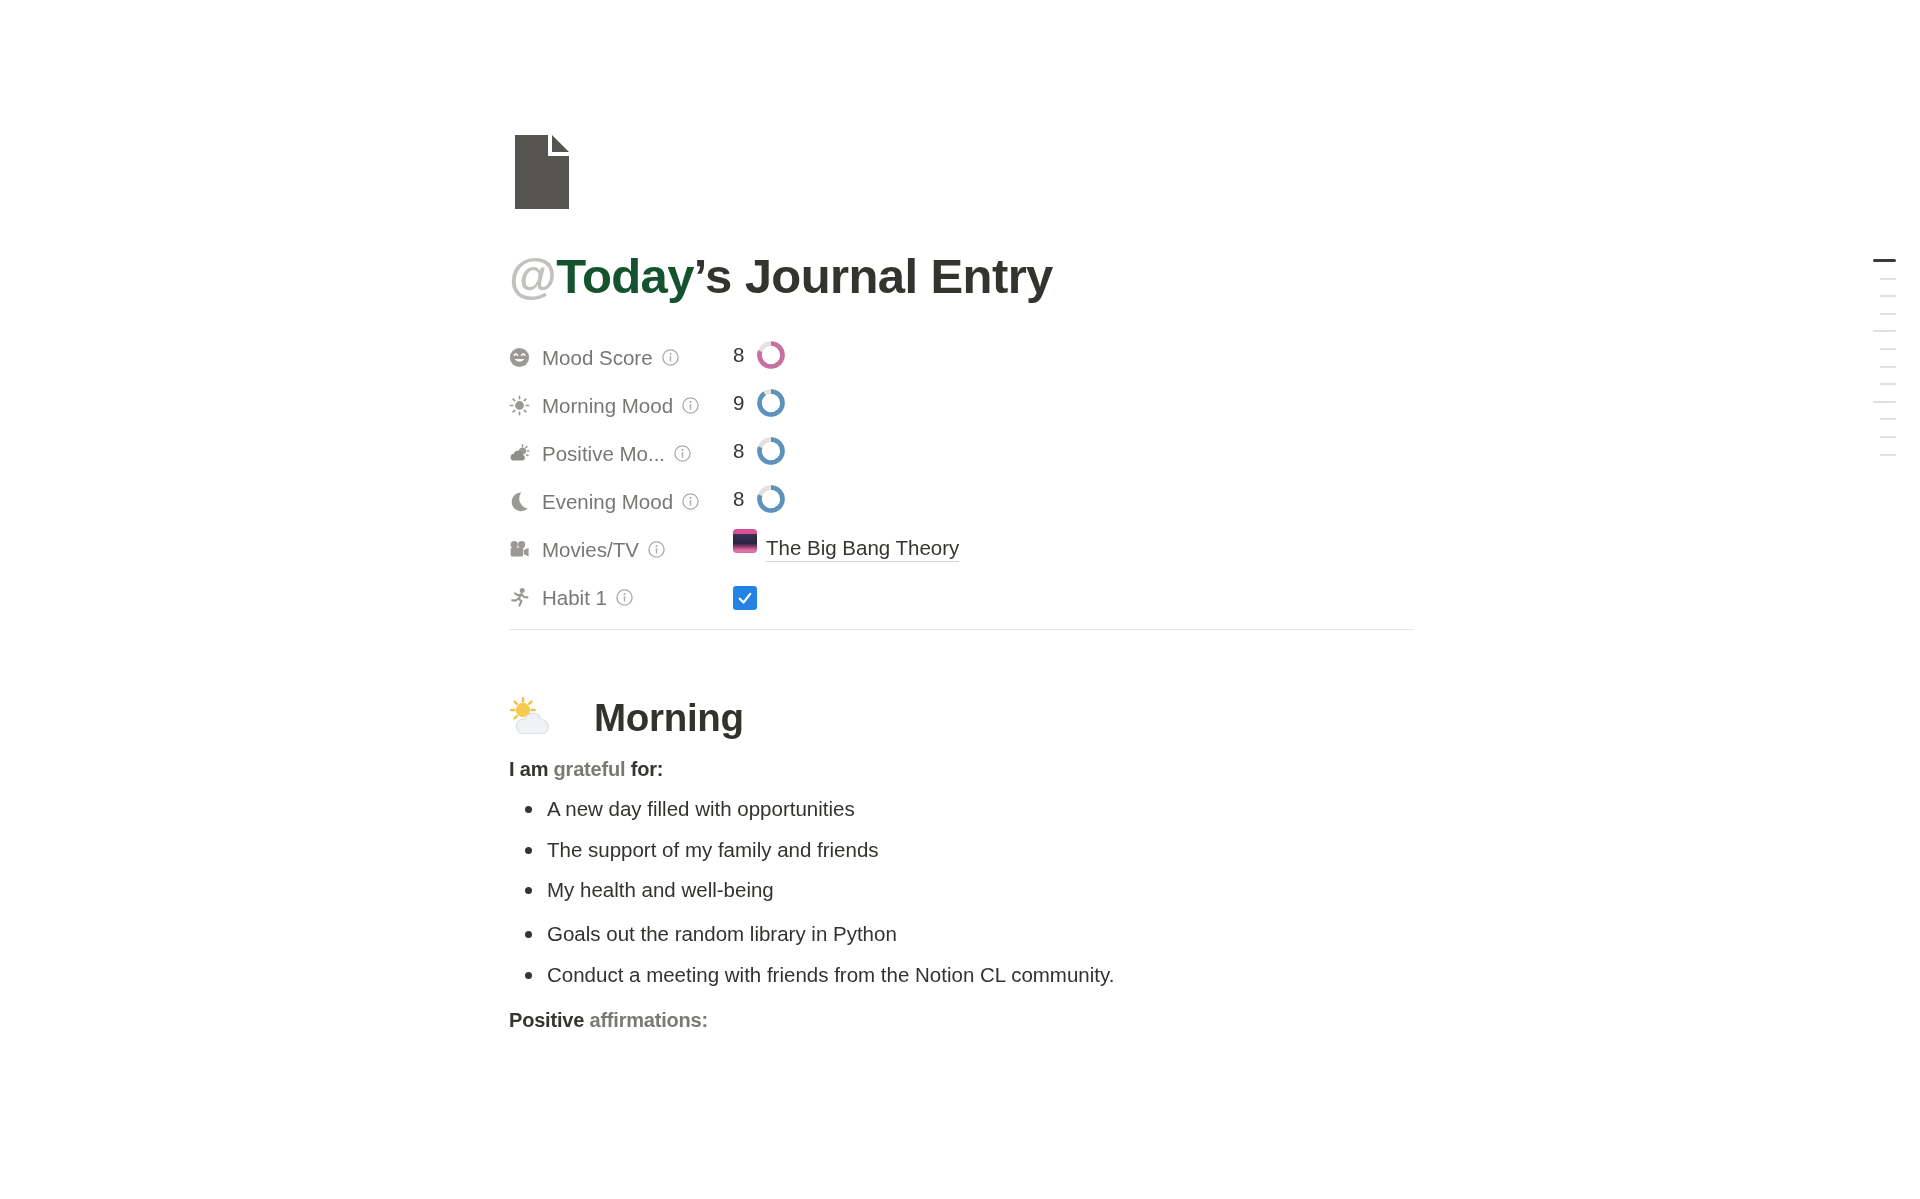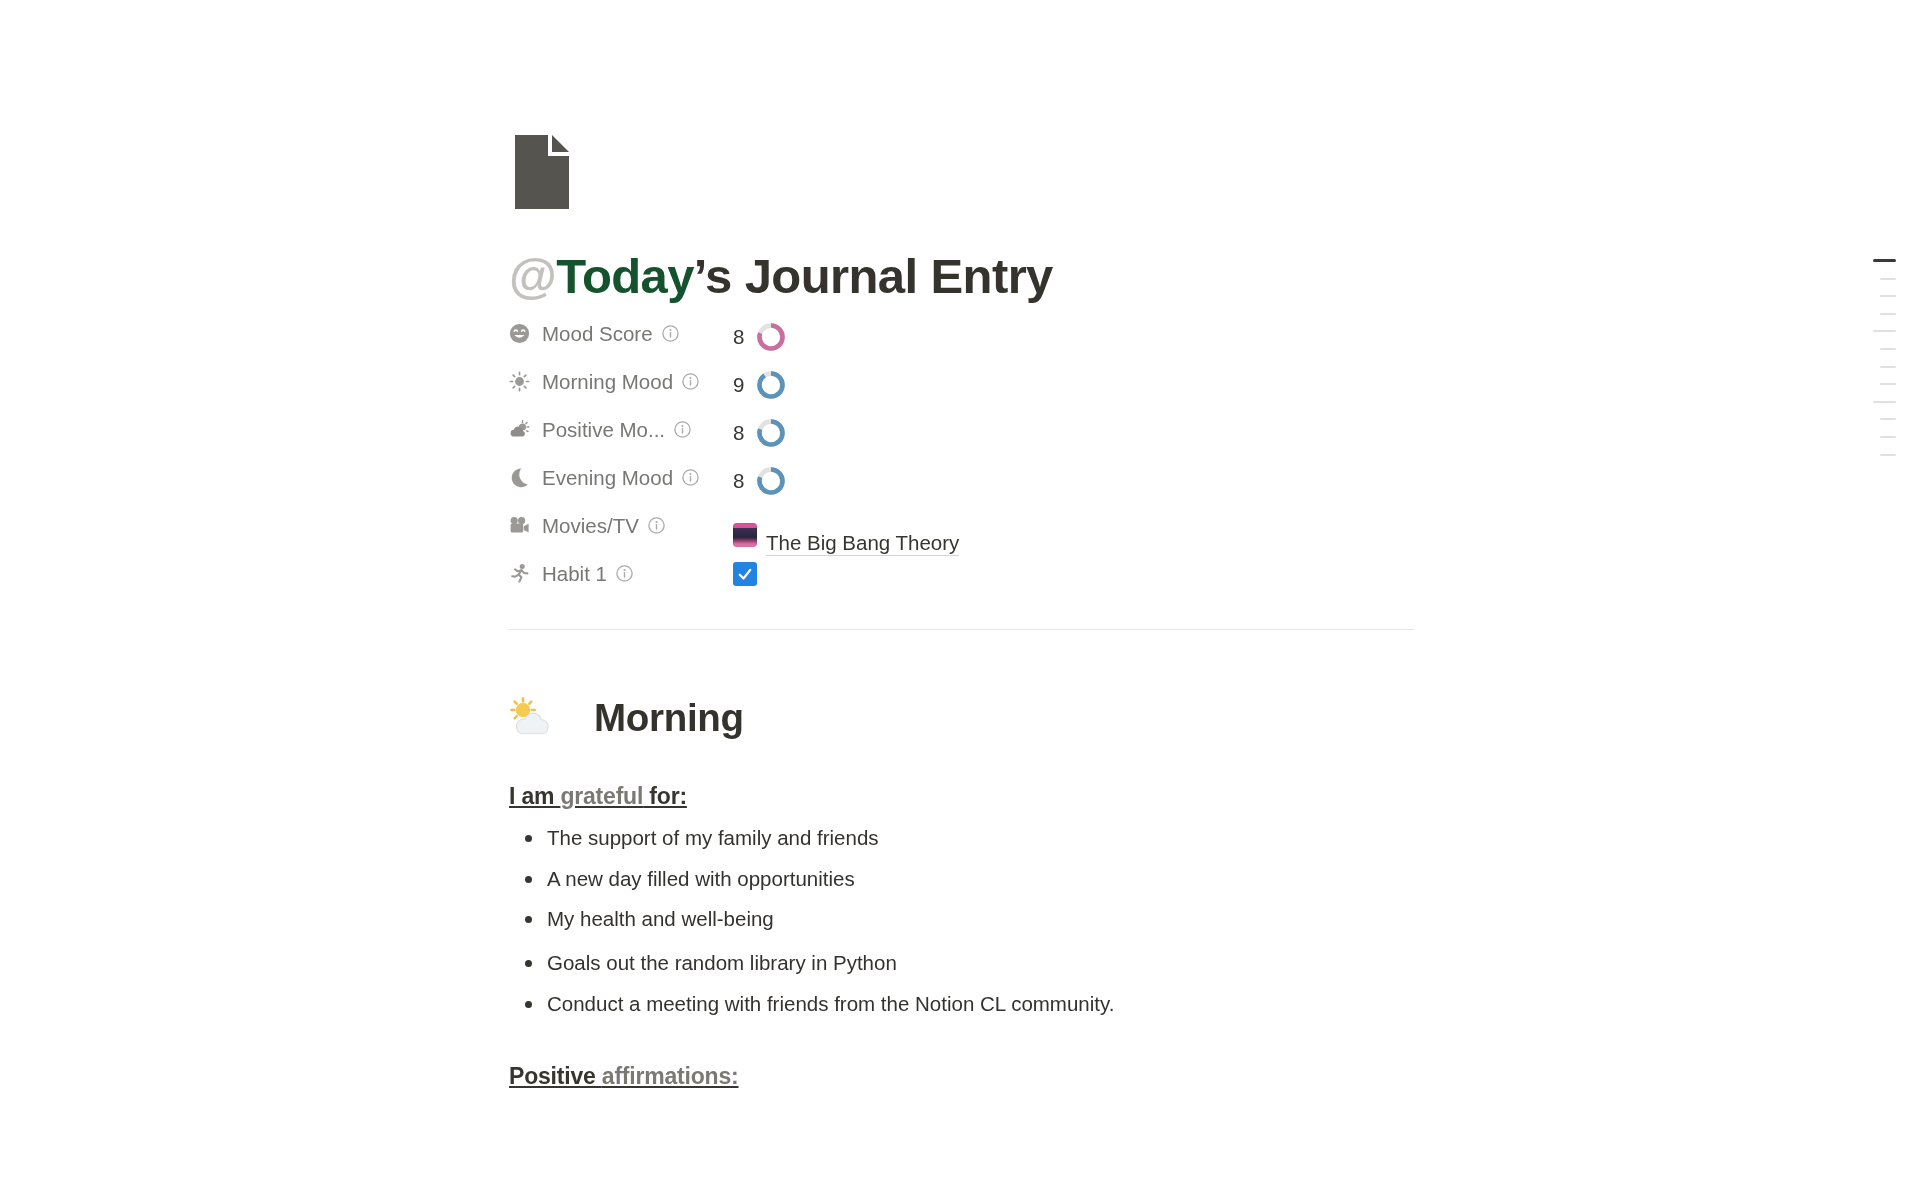--- a/index.html
+++ b/index.html
@@ -11,21 +11,21 @@
   
   .page-icon { width:54px; height:74px; display:block; margin-left:6px; }
 
   
   .page-title { margin-top:39px; font-size:49px; font-weight:700; letter-spacing:-0.6px; line-height:1.18; color:#35332e; }
   .page-title .mention-at { color:#c3c1be; }
   .page-title .mention-text { color:#14532d;margin-top:20px; }
 
   
   .props { margin-top:16px; }
-  .prop-row { display:flex; align-items:flex-start; height:48px; }
+  .prop-row { display:flex; align-items:flex-end; height:48px; }
   .prop-left { display:flex; align-items:center; width:224px; min-width:224px; }
   .prop-icon { width:21px; height:21px; flex:0 0 21px; display:flex; align-items:center; justify-content:center; }
   .prop-label { margin-left:12px; font-size:20.5px; color:#787774; white-space:nowrap; }
   .info-icon { margin-left:9px; flex:0 0 17px; }
   .prop-value { display:flex; align-items:center; font-size:20.5px; color:#37352f; }
   .num { width:14px; text-align:left; }
   .ring { width:30px; height:30px; margin-left:9px; transform:rotate(-90deg); }
   .ring .track { fill:none; stroke:#e3e2e0; stroke-width:4.6; }
   .ring .ring-fill { fill:none; stroke-width:4.6; stroke-linecap:butt; }
 
@@ -35,21 +35,21 @@
   .media-link { color:#37352f; text-decoration:none; border-bottom:1.5px solid rgba(55,53,47,.22); line-height:1.25;margin-top:16px; }
 
   .checkbox { width:24px; height:24px; border-radius:3px; background:var(--accent,#2383e2); display:flex; align-items:center; justify-content:center; }
 
   .divider { margin-top:19px; height:1px; background:#e6e5e3; }
 
   
   .h1 { margin-top:66px; font-size:38.5px; font-weight:700; color:#34322d; display:flex; align-items:center; letter-spacing:-0.3px;gap:40px; }
   .h1 .h1-emoji { width:43px; height:43px; margin-right:2px; flex:0 0 43px; }
 
-  .h3 { margin-top:43px; font-size:23px; font-weight:700; color:#37352f; letter-spacing:-0.2px;text-decoration:underline; }
+  .h3 { margin-top:18px; font-size:20px; font-weight:700; color:#37352f; letter-spacing:-0.2px; }
   .h3 .accent { color:#7b7974; }
 
   ul.blist { list-style:none; margin-top:13px; }
   ul.blist li { position:relative; padding-left:38px; font-size:20.5px; line-height:1.5; color:#34322e; }
   ul.blist li + li { margin-top:10px; }
   ul.blist li::before { content:""; position:absolute; left:16px; top:12px; width:7px; height:7px; border-radius:50%; background:#37352f; }
 
   
   .outline { position:absolute; top:259px; right:24px; display:flex; flex-direction:column; align-items:flex-end; }
   .outline .ln { margin-bottom:15.6px; border-radius:2px; }
@@ -250,22 +250,22 @@
         <circle cx="32.3" cy="30.4" r="6.3" fill="#f0f3f5"></circle>
         <rect x="8.9" y="28.4" width="29.2" height="8.8" rx="4.4" fill="#f0f3f5"></rect>
       </g>
     </svg>
       <span>Morning</span>
   </div>
 
   <div class="h3"><span>I am </span><span class="accent">grateful</span><span> for:</span></div>
 
   <ul class="blist">
+    <li>A new day filled with opportunities</li>
     <li>The support of my family and friends</li>
-    <li>A new day filled with opportunities</li>
     <li>My health and well-being</li>
   </ul>
 
 
   <ul class="blist">
     <li>Goals out the random library in Python</li>
     <li>Conduct a meeting with friends from the Notion CL community.</li>
   </ul>
 
   <div class="h3"><span>Positive </span><span class="accent">affirmations:</span></div>

